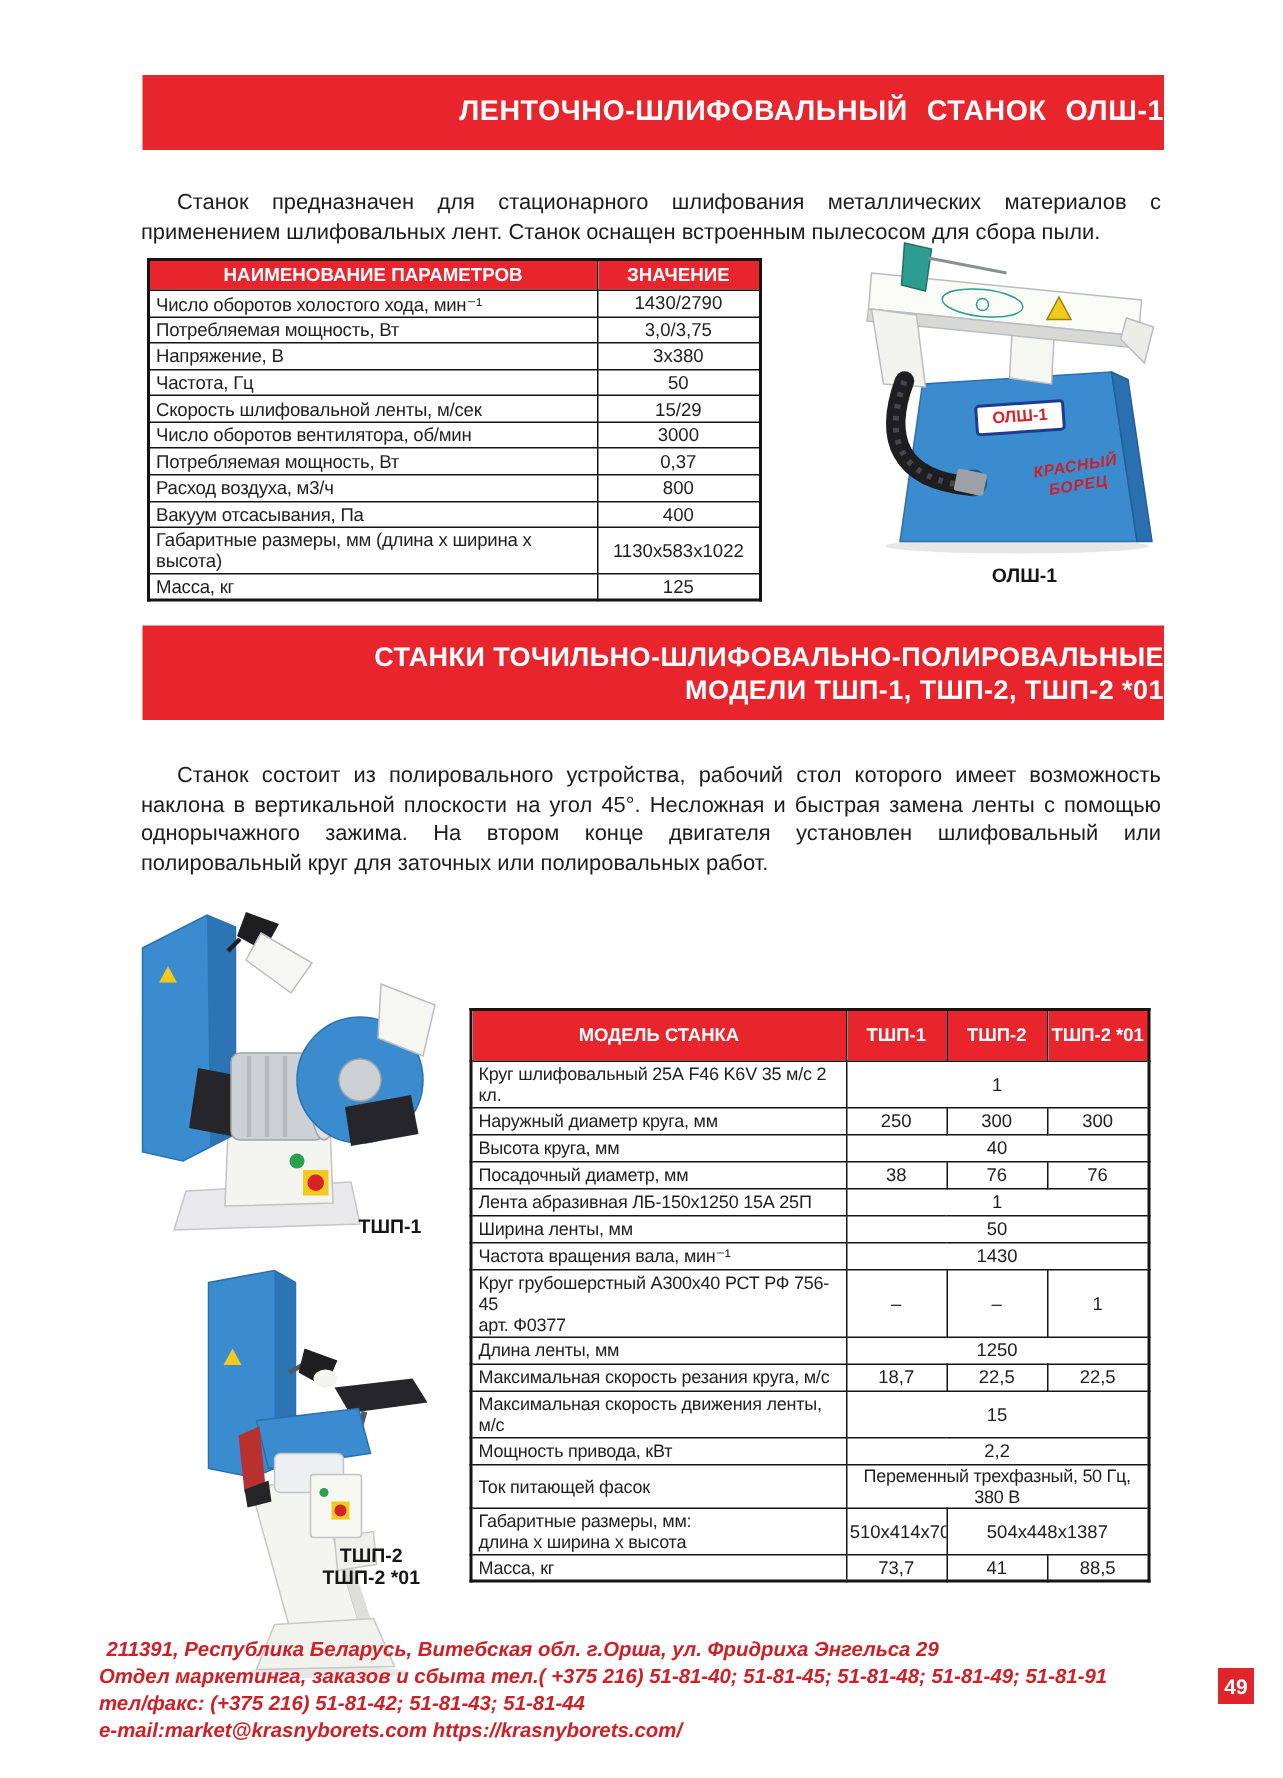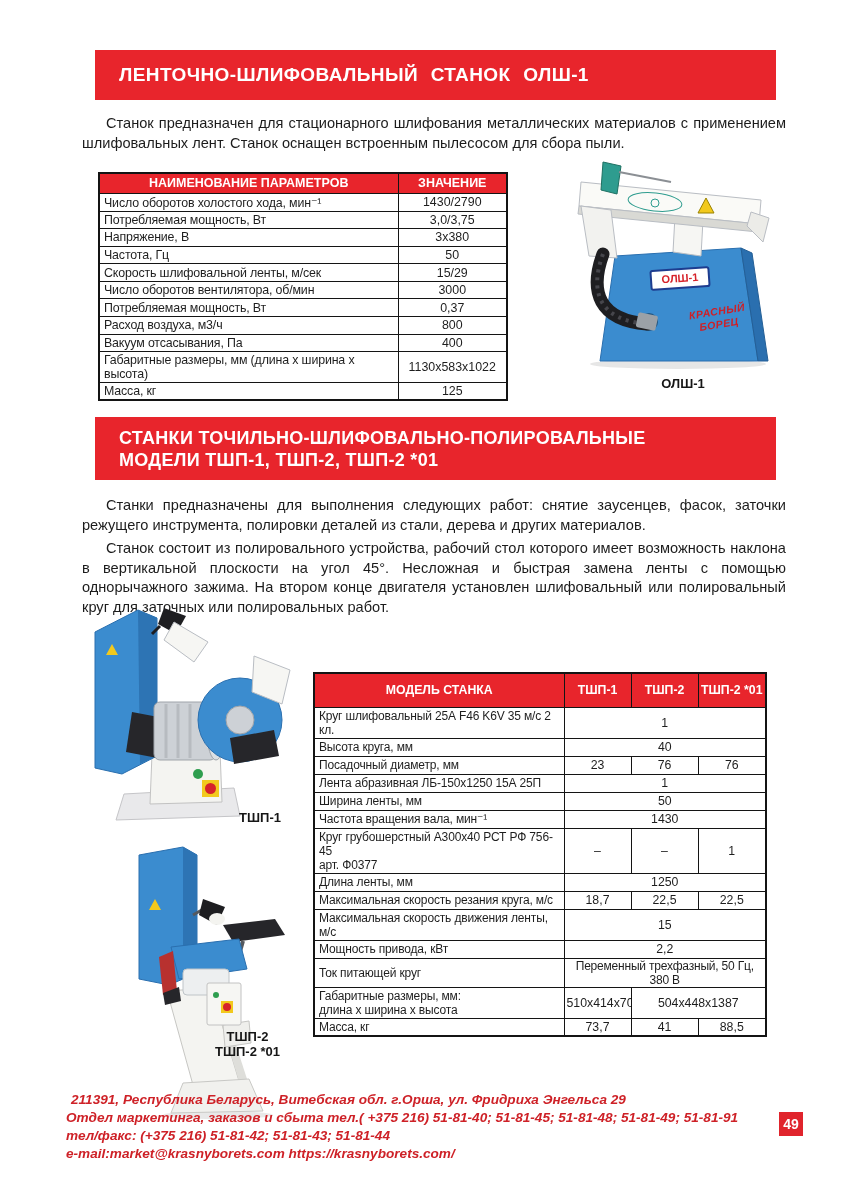--- a/index.html
+++ b/index.html
@@ -1,42 +1,42 @@
 <!DOCTYPE html>
 <html lang="ru"><head>
 <meta charset="utf-8">
 <style>
   html,body{margin:0;padding:0;background:#fff;}
   .page{position:relative;width:855px;height:1185px;background:#ffffff;overflow:hidden;
         font-family:"Liberation Sans","DejaVu Sans",sans-serif;color:#1e1e1e;}
   .banner{position:absolute;left:95px;width:681px;background:#E8252C;color:#fff;
-          font-weight:bold;box-sizing:border-box;padding-left:24px;}
+          font-weight:bold;box-sizing:border-box;padding-left:24px;text-align:right;}
   .banner1{top:50px;height:50px;font-size:19px;line-height:50px;letter-spacing:.4px;word-spacing:7px;}
   .banner2{top:417px;height:63px;font-size:18px;line-height:21.5px;padding-top:11px;letter-spacing:.3px;}
   .para{position:absolute;left:78px;width:712px;font-size:14.6px;line-height:19.5px;
         text-align:justify;color:#1c1c1c;}
-  .para p{margin:4px;text-indent:24px;}
+  .para p{margin:16px;text-indent:24px;}
   table.tbl{border-collapse:collapse;table-layout:fixed;position:absolute;background:#fff;
             border:2px solid #141414;}
   table.tbl th{background:#E8252C;color:#fff;font-weight:bold;text-align:center;margin-left:24px;}
   table.tbl th,table.tbl td{border:1px solid #141414;box-sizing:border-box;overflow:hidden;}
   .tbl1{left:98px;top:172px;width:408px;}
   .tbl1 th{height:20px;font-size:12.5px;}
   .tbl1 td{height:17.6px;font-size:12.4px;}
   .tbl2{left:313px;top:672px;width:452px;}
   .tbl2 th{height:34px;font-size:12.3px;}
   .tbl2 td{height:18px;font-size:12.3px;}
   td.lbl{text-align:left;padding:1px 4px;white-space:pre-line;letter-spacing:-.15px;}
   .tbl2 td.lbl{font-size:12px;}
   td.val{text-align:center;padding:0 2px;margin-left:28px;}
   td.val.long{font-size:12px;letter-spacing:-.2px;}
   .caption{position:absolute;font-weight:bold;font-size:13px;color:#161616;text-align:center;}
   .footer-line{position:absolute;left:66px;width:720px;color:#CE2127;font-weight:bold;
                font-style:italic;font-size:13.6px;white-space:nowrap;}
-  .page-badge{position:absolute;left:779px;top:1112px;width:24px;height:24px;background:#E0242C;
+  .page-badge{position:absolute;left:812px;top:1112px;width:24px;height:24px;background:#E0242C;
               color:#fff;font-weight:bold;font-size:14px;text-align:center;line-height:24px;}
   .photo{position:absolute;}
   .plate{position:absolute;left:650px;top:268px;width:56px;height:17px;background:#fff;
          border:2px solid #1d3c8f;border-radius:3px;color:#d6222a;font-weight:bold;font-size:11px;
          text-align:center;line-height:17px;transform:rotate(-4deg);}
   .brand{position:absolute;left:688px;top:305px;width:60px;color:#cf1f26;font-weight:bold;
          font-style:italic;font-size:10.5px;line-height:13px;text-align:center;letter-spacing:.5px;
          transform:rotate(-9deg);}
 </style>
 </head>
@@ -134,21 +134,20 @@
     <div>БОРЕЦ</div>
   </div>
   <div class="caption" style="left:633px;top:376px;width:100px;">ОЛШ-1</div>
 
   <div class="banner banner2">
     <div>СТАНКИ ТОЧИЛЬНО-ШЛИФОВАЛЬНО-ПОЛИРОВАЛЬНЫЕ</div>
     <div>МОДЕЛИ ТШП-1, ТШП-2, ТШП-2 *01</div>
   </div>
 
   <div class="para" style="top:492px;">
-    <p>Станки предназначены для выполнения следующих работ: снятие заусенцев, фасок, заточки режущего инструмента, полировки деталей из стали, дерева и других материалов.</p>
     <p>Станок состоит из полировального устройства, рабочий стол которого имеет возможность наклона в вертикальной плоскости на угол 45°. Несложная и быстрая замена ленты с помощью однорычажного зажима. На втором конце двигателя установлен шлифовальный или полировальный круг для заточных или полировальных работ.</p>
   </div>
 
   <svg class="photo" style="left:82px;top:604px;" width="225" height="222" viewBox="0 0 225 222">
     <polygon points="42,190 152,184 158,212 34,216" fill="#E9E9EB" stroke="#C5C5C8"></polygon>
     <polygon points="70,150 138,146 140,198 68,200" fill="#F4F4F1" stroke="#C2C2C2"></polygon>
     <polygon points="13,28 56,6 75,14 75,152 40,170 13,164" fill="#3B8CCF" stroke="#2A6FAF"></polygon>
     <polygon points="56,6 75,14 75,152 58,160" fill="#2D74B4"></polygon>
     <polygon points="30,40 36,51 24,51" fill="#F2C91D"></polygon>
     <polygon points="50,108 92,116 86,156 44,148" fill="#26262A"></polygon>
@@ -212,26 +211,32 @@
         <th>ТШП-2</th>
         <th>ТШП-2 *01</th>
       </tr>
     </thead>
     <tbody>
         <tr>
           <td class="lbl">Круг шлифовальный 25А F46 K6V 35 м/с 2 кл.</td>
           <td class="val" colspan="3">1</td>
         </tr>
         <tr>
+          <td class="lbl">Наружный диаметр круга, мм</td>
+          <td class="val">250</td>
+          <td class="val">300</td>
+          <td class="val">300</td>
+        </tr>
+        <tr>
           <td class="lbl">Высота круга, мм</td>
           <td class="val" colspan="3">40</td>
         </tr>
         <tr>
           <td class="lbl">Посадочный диаметр, мм</td>
-          <td class="val">23</td>
+          <td class="val">38</td>
           <td class="val">76</td>
           <td class="val">76</td>
         </tr>
         <tr>
           <td class="lbl">Лента абразивная ЛБ-150х1250 15А 25П</td>
           <td class="val" colspan="3">1</td>
         </tr>
         <tr>
           <td class="lbl">Ширина ленты, мм</td>
           <td class="val" colspan="3">50</td>
@@ -259,21 +264,21 @@
         </tr>
         <tr>
           <td class="lbl">Максимальная скорость движения ленты, м/с</td>
           <td class="val" colspan="3">15</td>
         </tr>
         <tr>
           <td class="lbl">Мощность привода, кВт</td>
           <td class="val" colspan="3">2,2</td>
         </tr>
         <tr>
-          <td class="lbl">Ток питающей круг</td>
+          <td class="lbl">Ток питающей фасок</td>
           <td class="val long" colspan="3">Переменный трехфазный, 50 Гц, 380 В</td>
         </tr>
         <tr>
           <td class="lbl">Габаритные размеры, мм:
 длина х ширина х высота</td>
           <td class="val">510x414x707</td>
           <td class="val" colspan="2">504x448x1387</td>
         </tr>
         <tr>
           <td class="lbl">Масса, кг</td>

